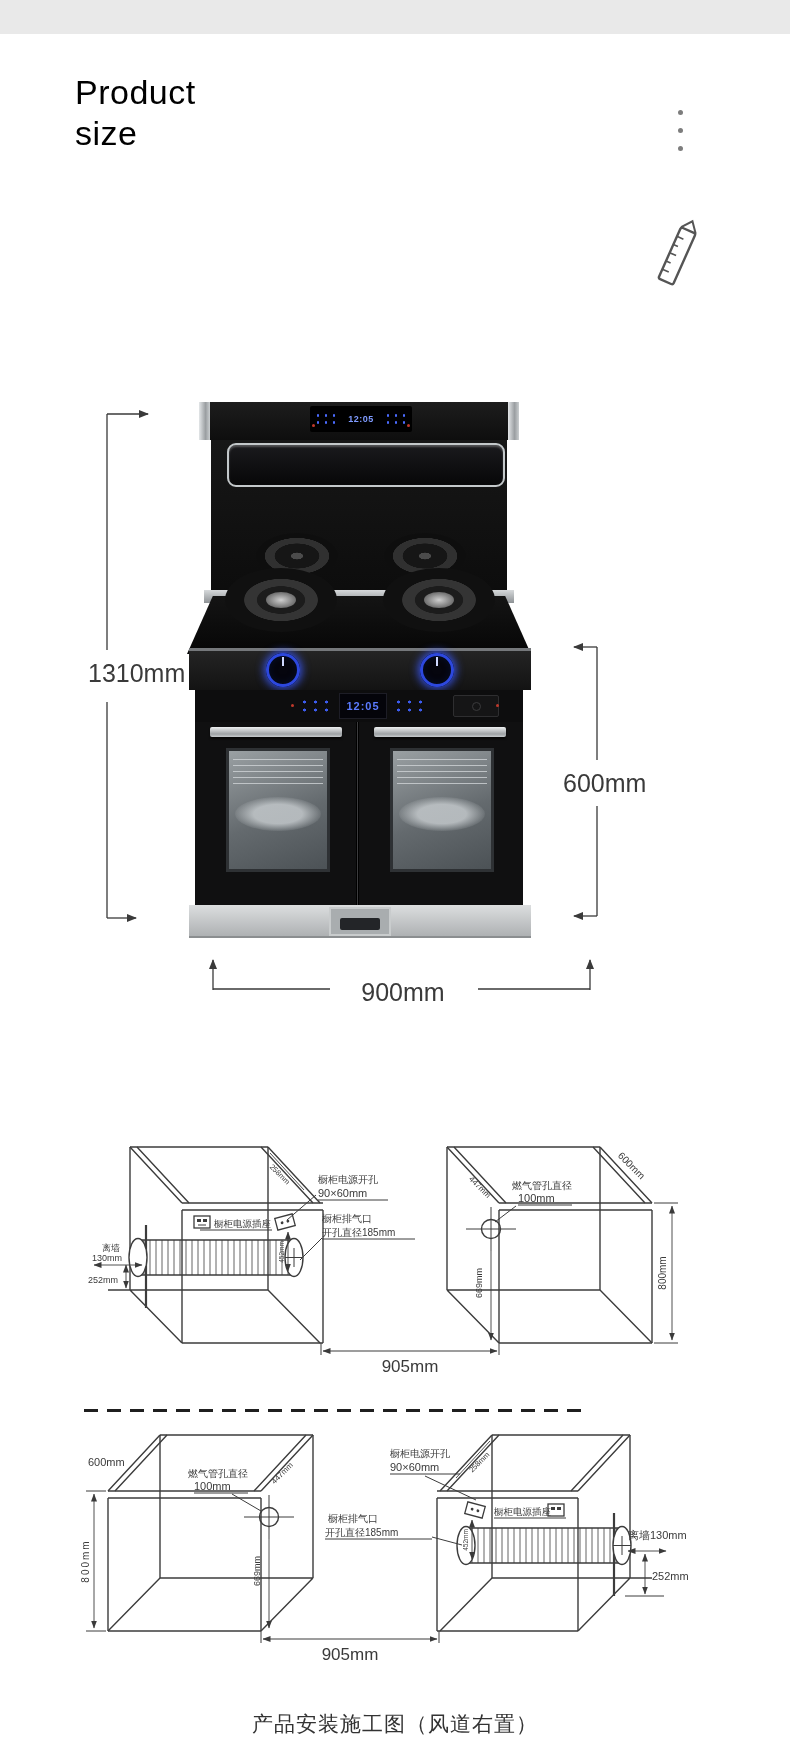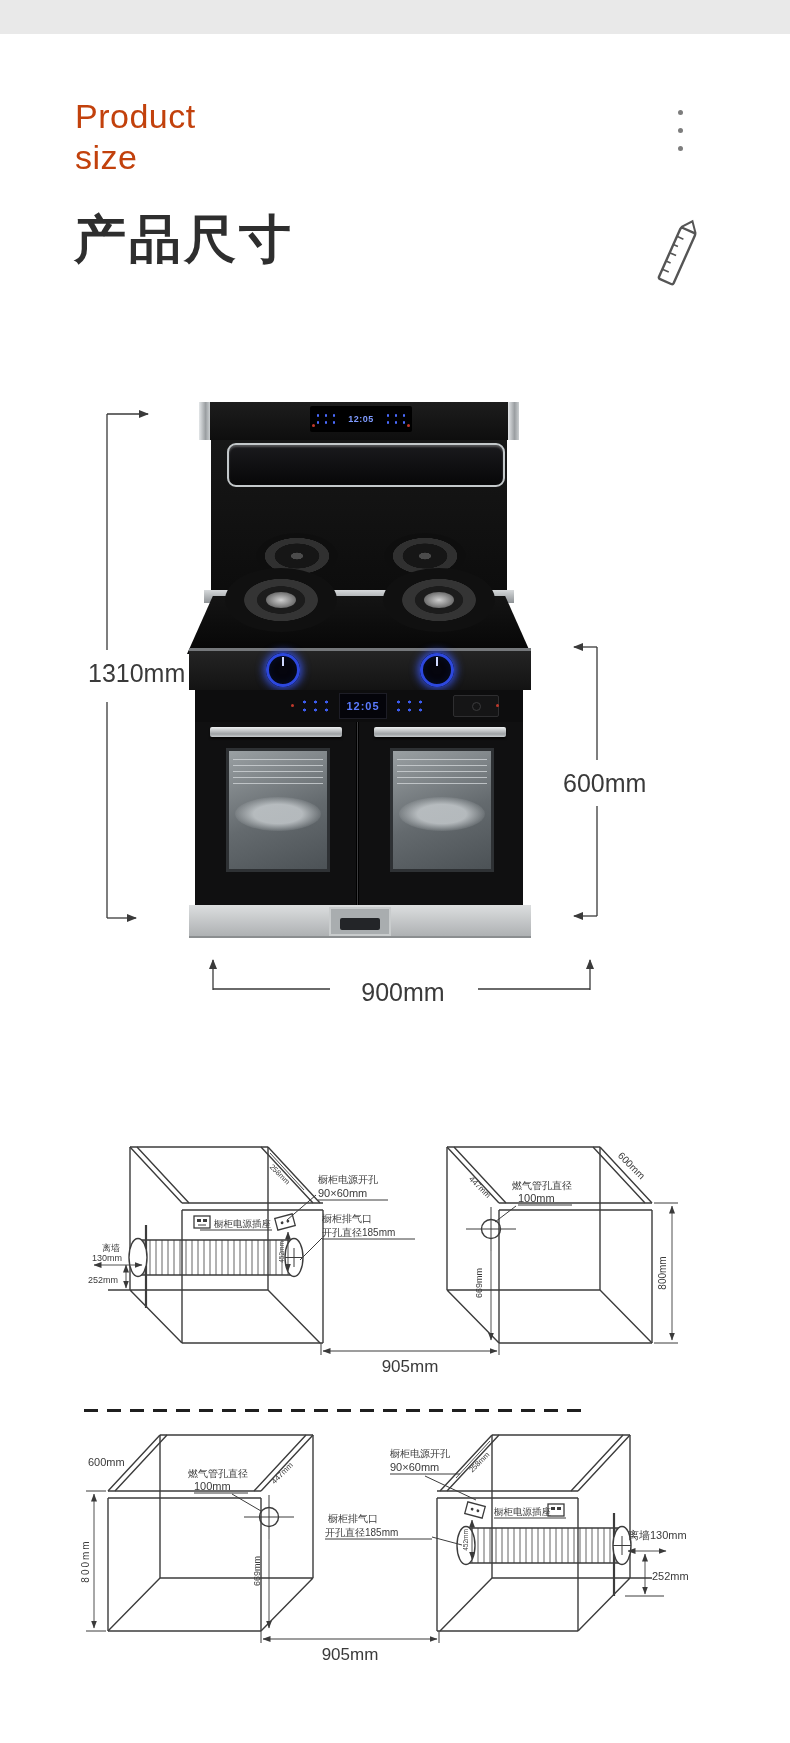--- a/index.html
+++ b/index.html
@@ -1,21 +1,21 @@
 <!DOCTYPE html>
 <html><head>
 <meta charset="utf-8">
 <style>
   html,body{margin:0;padding:0;background:#fff;}
   .page{position:relative;width:790px;height:1743px;background:#fff;overflow:hidden;
         font-family:"Liberation Sans","DejaVu Sans",sans-serif;color:#3a3a3a;}
   .abs{position:absolute;}
   
   .topbar{left:0;top:0;width:790px;height:34px;background:#e9e9e9;}
-  .eyebrow{left:75px;top:96px;font-size:34px;line-height:1.2;color:#c2410c;letter-spacing:.5px;}
+  .eyebrow{left:75px;top:72px;font-size:34px;line-height:1.2;color:#000000;letter-spacing:.5px;}
   .kebab{left:676px;top:110px;width:8px;}
   .kebab i{display:block;width:5px;height:5px;border-radius:50%;background:#7d7d7d;margin:0 auto 13px;}
   .title{left:74px;top:205px;font-size:52px;font-weight:bold;color:#2e2e2e;letter-spacing:3px;}
   
   .hood{left:199px;top:402px;width:320px;height:38px;background:linear-gradient(#1d1d1d,#0e0e0e);}
   .hood .cap{position:absolute;top:0;width:11px;height:38px;background:linear-gradient(90deg,#e3e6e8,#9a9ea1 60%,#caced0);}
   .hood .cap.r{right:0;}
   .hood-display{left:310px;top:406px;width:102px;height:26px;background:#000;border-radius:2px;
                 display:flex;align-items:center;justify-content:space-between;padding:0 4px;box-sizing:border-box;}
   .mini-dots{width:24px;height:14px;background-image:radial-gradient(circle,#4a6bff 1px,rgba(0,0,0,0) 1.5px);background-size:8px 7px;}
@@ -71,21 +71,20 @@
     <div>Product</div>
     <div>size</div>
   </div>
 
   <div class="abs kebab">
       <i></i>
       <i></i>
       <i></i>
     </div>
 
-  <div class="abs title">产品尺寸</div>
 
   <svg class="abs" style="left:650px;top:220px;" width="54" height="70" viewBox="0 0 54 70">
     <g fill="none" stroke="#555" stroke-width="2.4">
       <g transform="translate(27,36) rotate(24)">
         <rect x="-8" y="-28" width="16" height="56" rx="2"></rect>
         <path d="M-8,-18 h7 M-8,-9 h5 M-8,0 h7 M-8,9 h5 M-8,18 h7" stroke-width="1.6"></path>
         <path d="M-8,-28 L0,-38 L8,-28" stroke-width="2"></path>
       </g>
     </g>
   </svg>
@@ -345,14 +344,15 @@
     <text x="245" y="108" font-size="10">开孔直径185mm</text>
     <path d="M245,111 H352 M352,109 L382,117" stroke="#3c3c3c" stroke-width="1"></path>
 
     <text x="548" y="111" font-size="11">离墙130mm</text>
     <path d="M548,123 H586" stroke="#3c3c3c" stroke-width=".9" marker-start="url(#arrC)" marker-end="url(#arrC)"></path>
     <path d="M565,126 V166" stroke="#3c3c3c" stroke-width=".9" marker-start="url(#arrC)" marker-end="url(#arrC)"></path>
     <path d="M545,168 H584" stroke="#3c3c3c" stroke-width="1"></path>
     <text x="572" y="152" font-size="11">252mm</text>
   </svg>
 
+  <div class="abs caption" style="top:1710px;">产品安装施工图（风道右置）</div>
 
 </div>
 
 </body></html>

